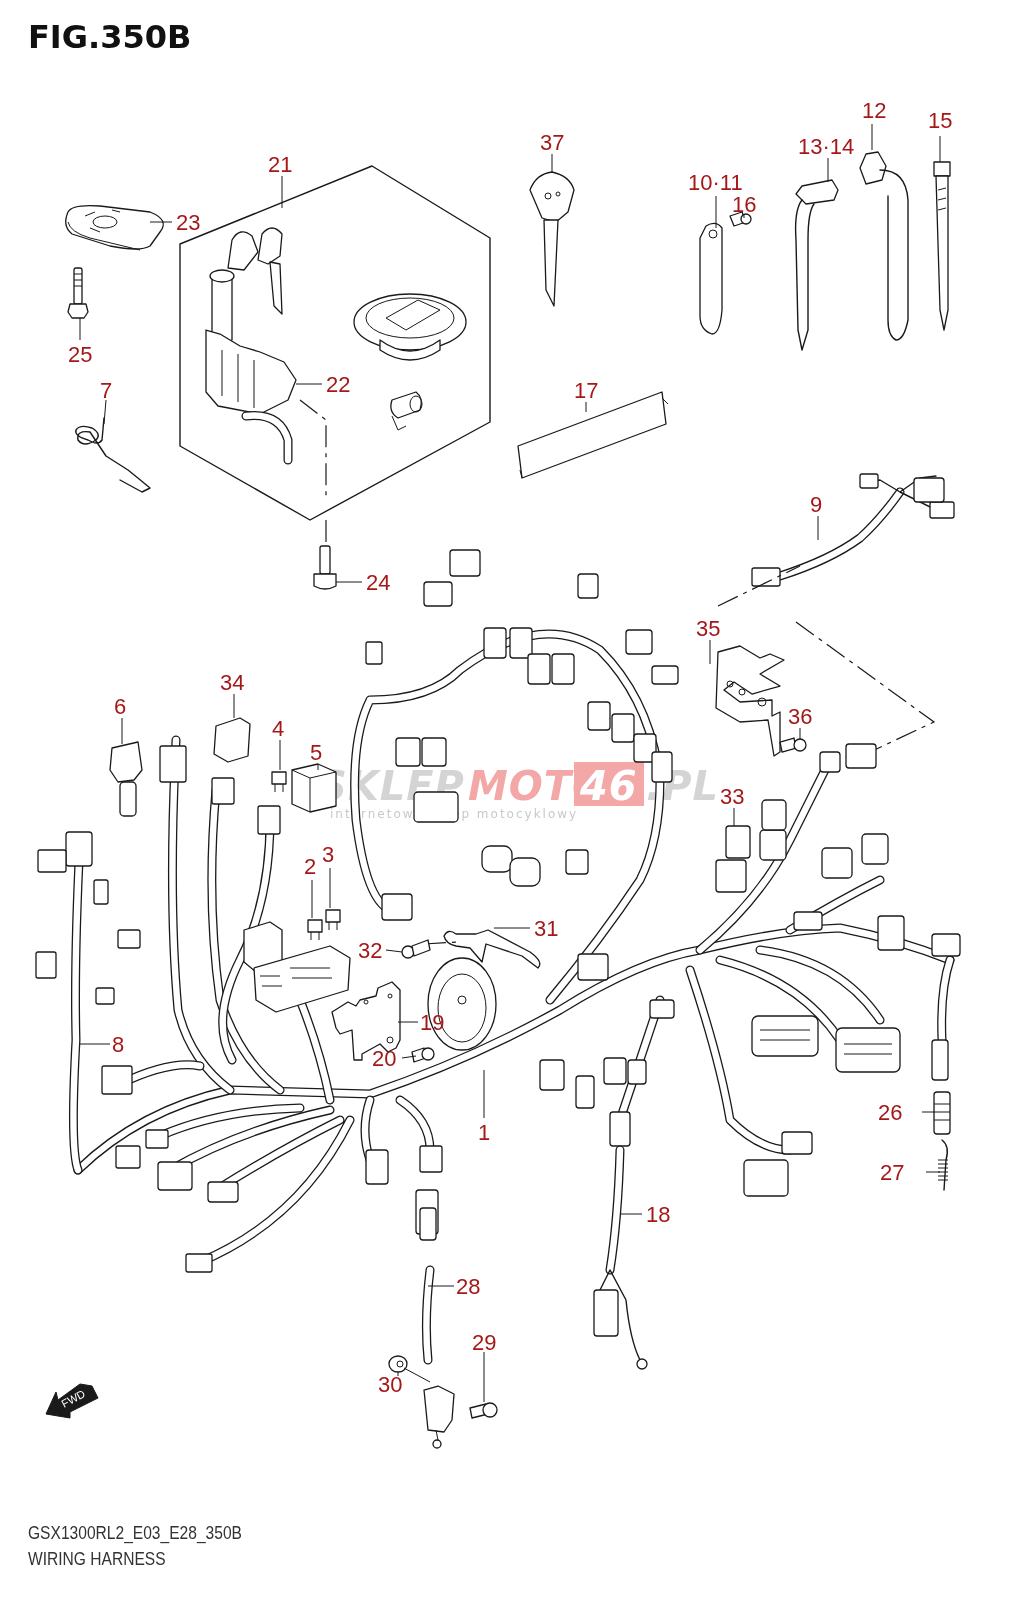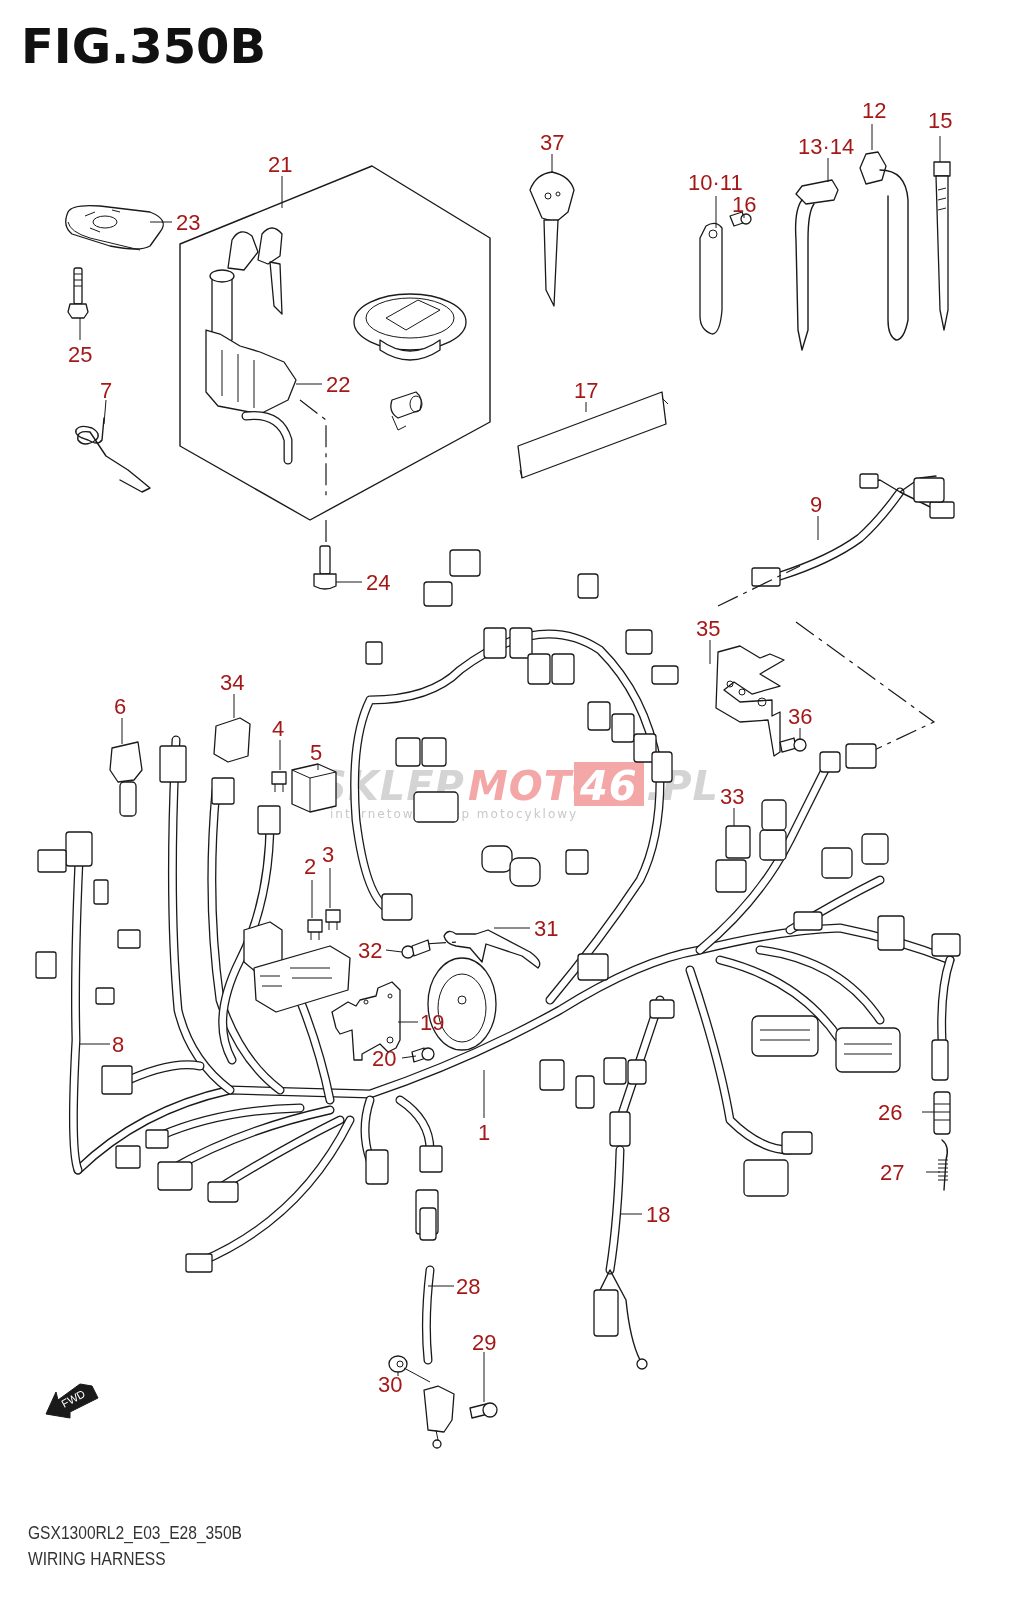--- a/index.html
+++ b/index.html
@@ -1,17 +1,17 @@
 <!DOCTYPE html>
 <html><head>
 <meta charset="utf-8">
 <style>
   html, body { margin: 0; padding: 0; background: #ffffff; }
   body { width: 1012px; height: 1600px; position: relative; overflow: hidden; font-family: "Liberation Sans", sans-serif; }
-  #fig-title { position: absolute; left: 21px; top: 18px; font-family: "DejaVu Sans", sans-serif; font-weight: bold; font-size: 48px; color: #111; letter-spacing: 0px; }
+  #fig-title { position: absolute; left: 28px; top: 18px; font-family: "DejaVu Sans", sans-serif; font-weight: bold; font-size: 32px; color: #111; letter-spacing: 0px; }
   #footer-code { position: absolute; left: 28px; top: 1522px; font-family: "Liberation Sans Narrow", "Liberation Sans", sans-serif; font-size: 19px; color: #333; transform: scaleX(0.82); transform-origin: left top; }
   #footer-name { position: absolute; left: 28px; top: 1548px; font-family: "Liberation Sans", sans-serif; font-size: 19px; color: #333; transform: scaleX(0.82); transform-origin: left top; }
   svg#diagram { position: absolute; left: 0; top: 0; }
   .ln { fill: none; stroke: #1a1a1a; stroke-width: 1.4; stroke-linecap: round; stroke-linejoin: round; }
   .thin { fill: none; stroke: #1a1a1a; stroke-width: 1; }
   .part { fill: #ffffff; stroke: #1a1a1a; stroke-width: 1.3; stroke-linejoin: round; }
   .wire { fill: none; stroke: #1a1a1a; stroke-width: 9; stroke-linecap: round; stroke-linejoin: round; }
   .wire-in { fill: none; stroke: #ffffff; stroke-width: 6.4; stroke-linecap: round; stroke-linejoin: round; }
   .lead { fill: none; stroke: #1a1a1a; stroke-width: 1; }
   .dash { fill: none; stroke: #1a1a1a; stroke-width: 1.2; stroke-dasharray: 22 6 4 6; }

